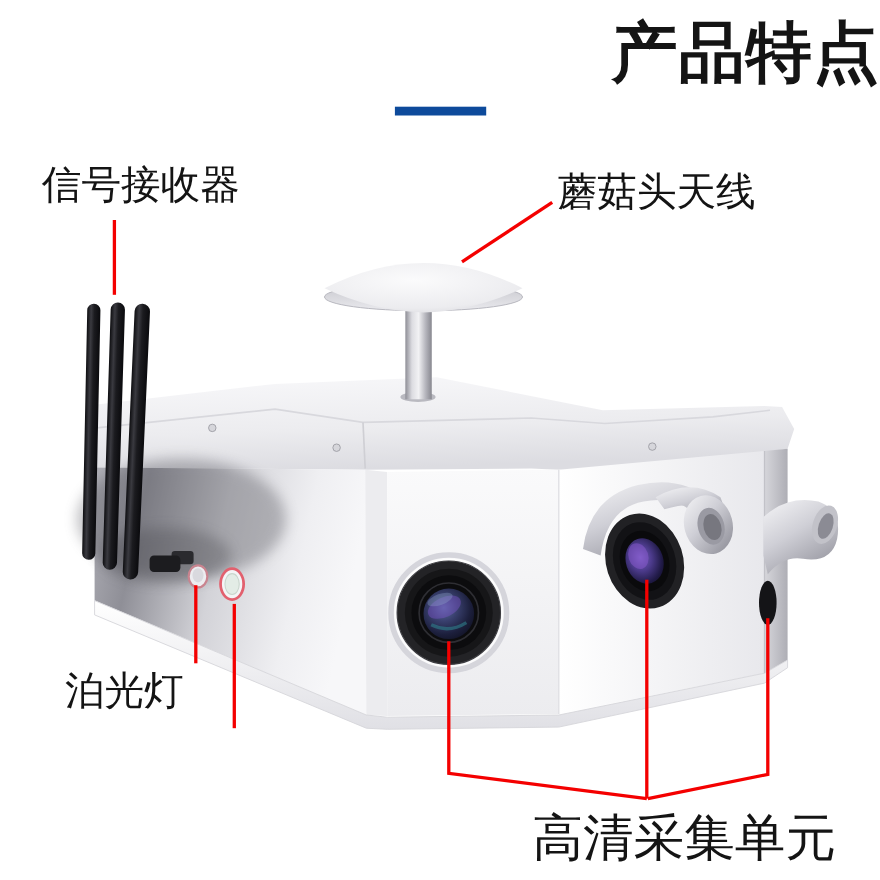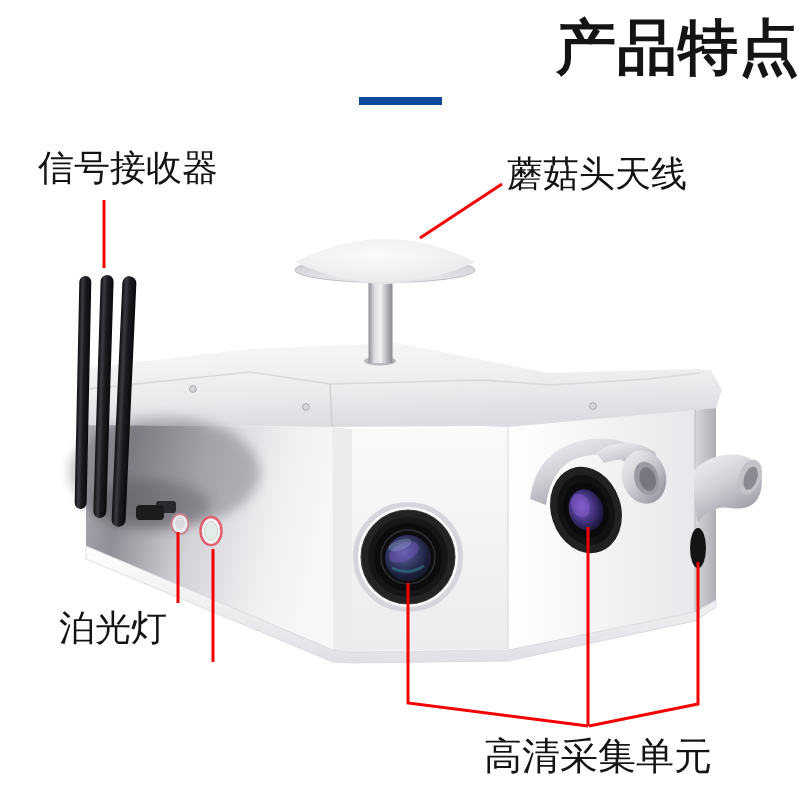--- a/index.html
+++ b/index.html
@@ -20,21 +20,21 @@
     position:absolute;left:359px;top:97px;width:83px;height:8px;background:var(--accent-bar);
   }
   .callout{
     position:absolute;font-size:36px;line-height:1.05;font-weight:400;
     color:var(--text);white-space:nowrap;
   }
   .co-signal{left:38px;top:149px;}
   .co-mushroom{left:507px;top:155px;}
   .co-filllight{left:59px;top:612px;font-family:Liberation Mono, monospace;}
   .co-power{left:152px;top:670px;}
-  .co-capture{left:484px;top:737px;font-size:38px;}
+  .co-capture{left:484px;top:737px;font-size:46px;}
   svg.device{position:absolute;left:0;top:0;}
   .leader{stroke:var(--leader-line);stroke-width:3;fill:none;stroke-linejoin:miter;stroke-linecap:butt;}
 </style>
 </head>
 <body>
 
 <div class="stage">
 
   <div class="title">产品特点</div>
   <div class="accent-bar"></div>

